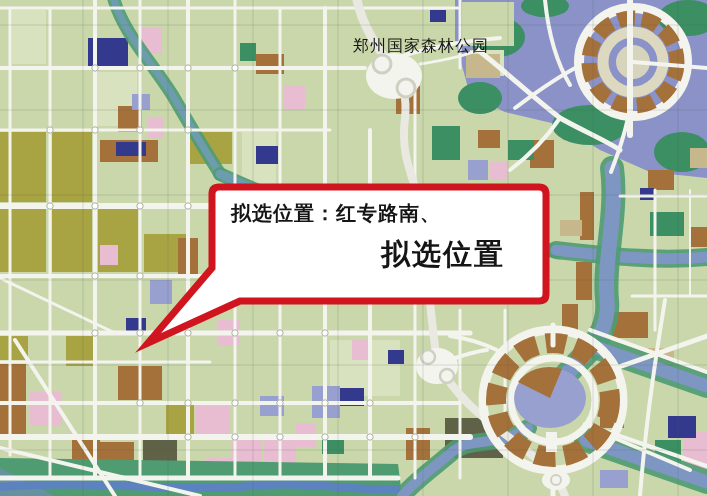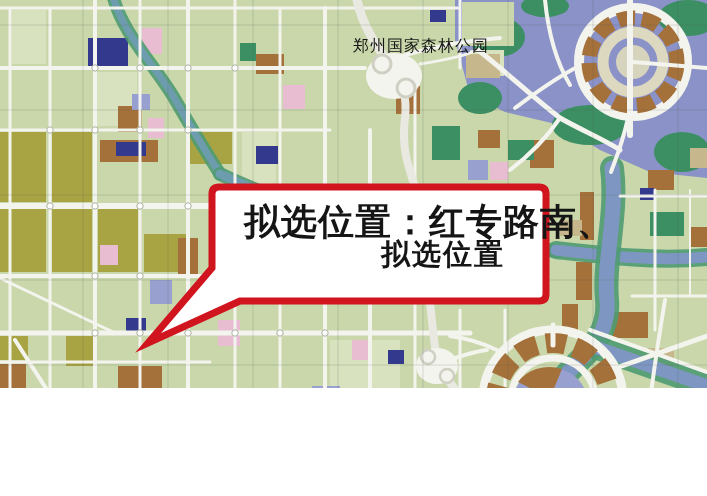--- a/index.html
+++ b/index.html
@@ -1,16 +1,16 @@
 <!DOCTYPE html>
 <html style="--callout-red: #d0151f; --callout-white: #ffffff; --ink: #151515; --base-green: #c9d7ab; --pale-green: #d8e2bf; --olive: #a9a443; --brown: #a5713a; --pink: #e8bdd2; --navy: #333a8e; --periwinkle: #98a0cf; --dark-green: #3b8f63; --dark-olive: #5f6247; --tan: #c6b78c; --lake-blue: #8a92c8; --band-green: #4f9b72; --river-teal: #6d9cae; --canal-blue: #7e96c2; --road-white: #f4f4ee; --highway: #e9e9e1;"><head>
 <meta charset="utf-8">
 <style>
   html,body{margin:0;padding:0;background:#fff;}
-  .stage{position:relative;width:707px;height:388px;overflow:hidden;
+  .stage{position:relative;width:707px;height:496px;overflow:hidden;
          font-family:"DejaVu Serif","Liberation Serif",serif;background:var(--base-green,#c9d7ab);}
   .stage svg{position:absolute;left:0;top:0;}
   
   .f-base{fill:var(--base-green,#c9d7ab)} .f-pale{fill:var(--pale-green,#d8e2bf)}
   .f-olive{fill:var(--olive,#a9a443)}     .f-brown{fill:var(--brown,#a5713a)}
   .f-pink{fill:var(--pink,#e8bdd2)}       .f-navy{fill:var(--navy,#333a8e)}
   .f-peri{fill:var(--periwinkle,#98a0cf)} .f-dkg{fill:var(--dark-green,#3b8f63)}
   .f-dko{fill:var(--dark-olive,#5f6247)}  .f-tan{fill:var(--tan,#c6b78c)}
   .f-lake{fill:var(--lake-blue,#8a92c8)}  .f-band{fill:var(--band-green,#4f9b72)}
   .f-road{fill:var(--road-white,#f4f4ee)}
@@ -24,21 +24,21 @@
   .s-brown{stroke:var(--brown,#a5713a);fill:none}
   .s-grid{stroke:rgba(80,90,80,.20);fill:none;stroke-width:1}
   .dot{fill:#fff;stroke:#a9b19d;stroke-width:1}
   .callout-path{fill:var(--callout-white,#fff);stroke:var(--callout-red,#d0151f);
                 stroke-width:7;stroke-linejoin:miter;stroke-miterlimit:12;}
   .map-label{position:absolute;color:var(--ink,#151515);white-space:nowrap;
              font-weight:500;letter-spacing:1px;}
   .park-label{left:353px;top:36px;font-size:16px;}
   .callout-text{position:absolute;color:var(--ink,#151515);white-space:nowrap;
                 font-weight:700;line-height:1;}
-  .callout-line1{left:244px;top:203px;font-size:36px;letter-spacing:1px;}
+  .callout-line1{left:231px;top:203px;font-size:20px;letter-spacing:1px;}
   .callout-line2{left:381px;top:240px;font-size:29px;letter-spacing:2px;}
 </style>
 </head>
 <body>
 
 <div class="stage">
 
   <svg width="707" height="496" viewBox="0 0 707 496">
 
     <g>

